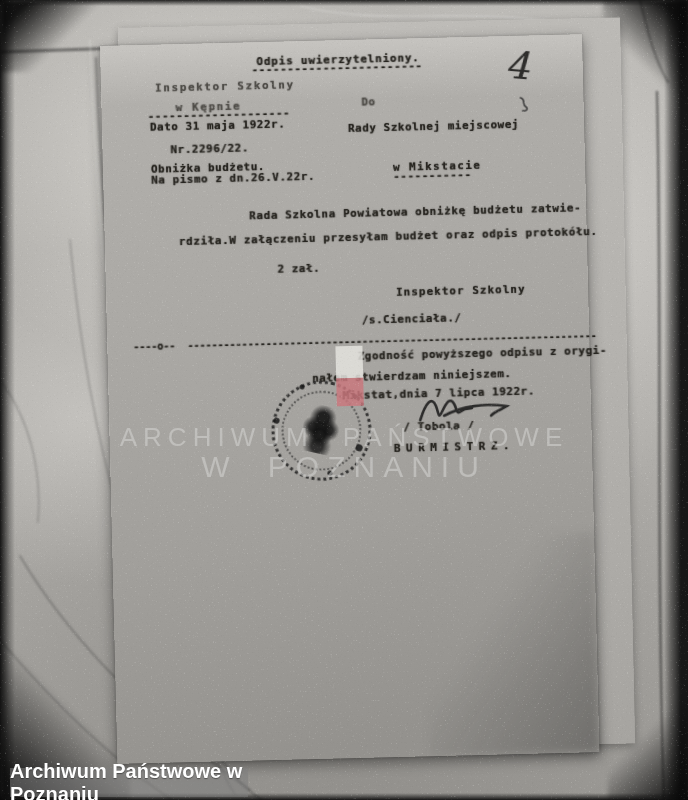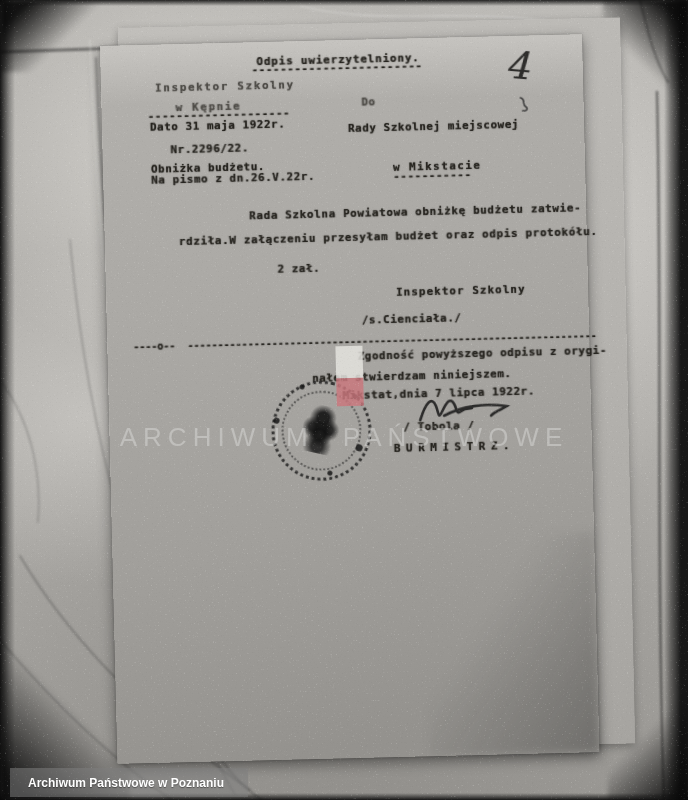--- a/index.html
+++ b/index.html
@@ -108,22 +108,22 @@
   
   .grain{position:absolute;left:0;top:0;pointer-events:none;}
   .vignette{position:absolute;inset:0;pointer-events:none;
      background:radial-gradient(120% 105% at 50% 46%, rgba(0,0,0,0) 58%, rgba(0,0,0,.16) 78%, rgba(0,0,0,.45) 97%);}
   .wm{position:absolute;left:0;right:0;top:422px;text-align:center;pointer-events:none;
      font-family:"Liberation Sans",sans-serif;color:rgba(218,218,215,.5);}
   .wm1{font-size:26px;letter-spacing:6px;word-spacing:16px;}
   .wm2{font-size:30px;letter-spacing:8px;word-spacing:14px;margin-top:-3px;}
   .caption{position:absolute;left:10px;top:768px;width:238px;height:29px;
      background:rgba(126,126,126,.55);display:flex;align-items:center;
-     font-family:"Liberation Sans",sans-serif;font-weight:bold;font-size:12px;
-     color:#ffffff;padding-left:18px;box-sizing:border-box;
+     font-family:"Liberation Sans",sans-serif;font-weight:bold;font-size:20px;
+     color:#ffffff;box-sizing:border-box;
      text-shadow:0 1px 1px rgba(0,0,0,.4);}
 </style>
 </head>
 <body>
 
 <div class="canvas">
 
   <div class="backing"></div>
 
   <svg class="creases" width="688" height="800" viewBox="0 0 688 800" fill="none" stroke-linecap="round" style="filter:blur(1px);">
@@ -218,19 +218,20 @@
       <feColorMatrix type="matrix" values="0 0 0 0 0.06  0 0 0 0 0.06  0 0 0 0 0.06  0 0 0 0.8 -0.5"></feColorMatrix>
       </filter>
     <rect width="688" height="800" filter="url(#gW)" opacity="0.7"></rect>
     <rect width="688" height="800" filter="url(#gB)" opacity="0.3"></rect>
   </svg>
 
   <div class="vignette"></div>
 
   <div class="wm">
     <div class="wm1">ARCHIWUM PAŃSTWOWE</div>
+    <div class="wm2">W POZNANIU</div>
   </div>
 
   <div class="caption">
     <span>Archiwum Państwowe w Poznaniu</span>
   </div>
 
 </div>
 
 </body></html>

